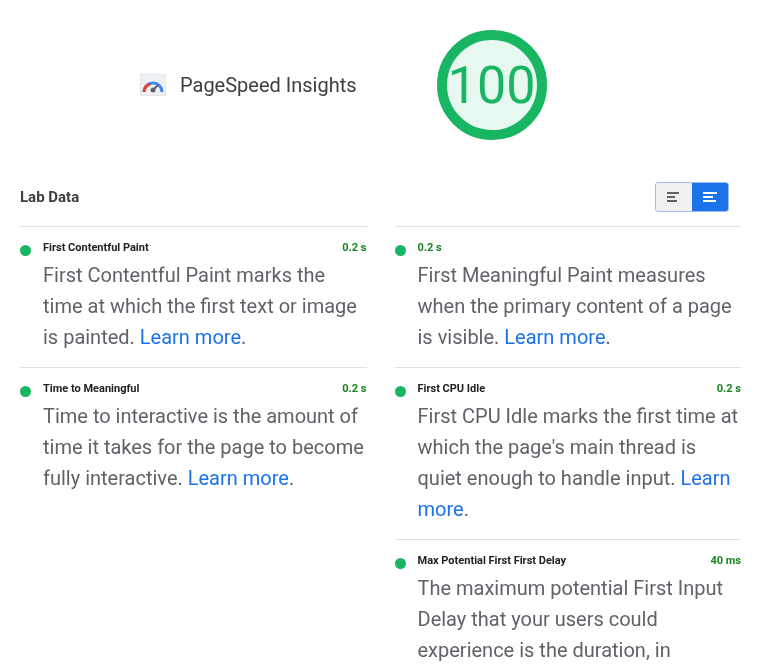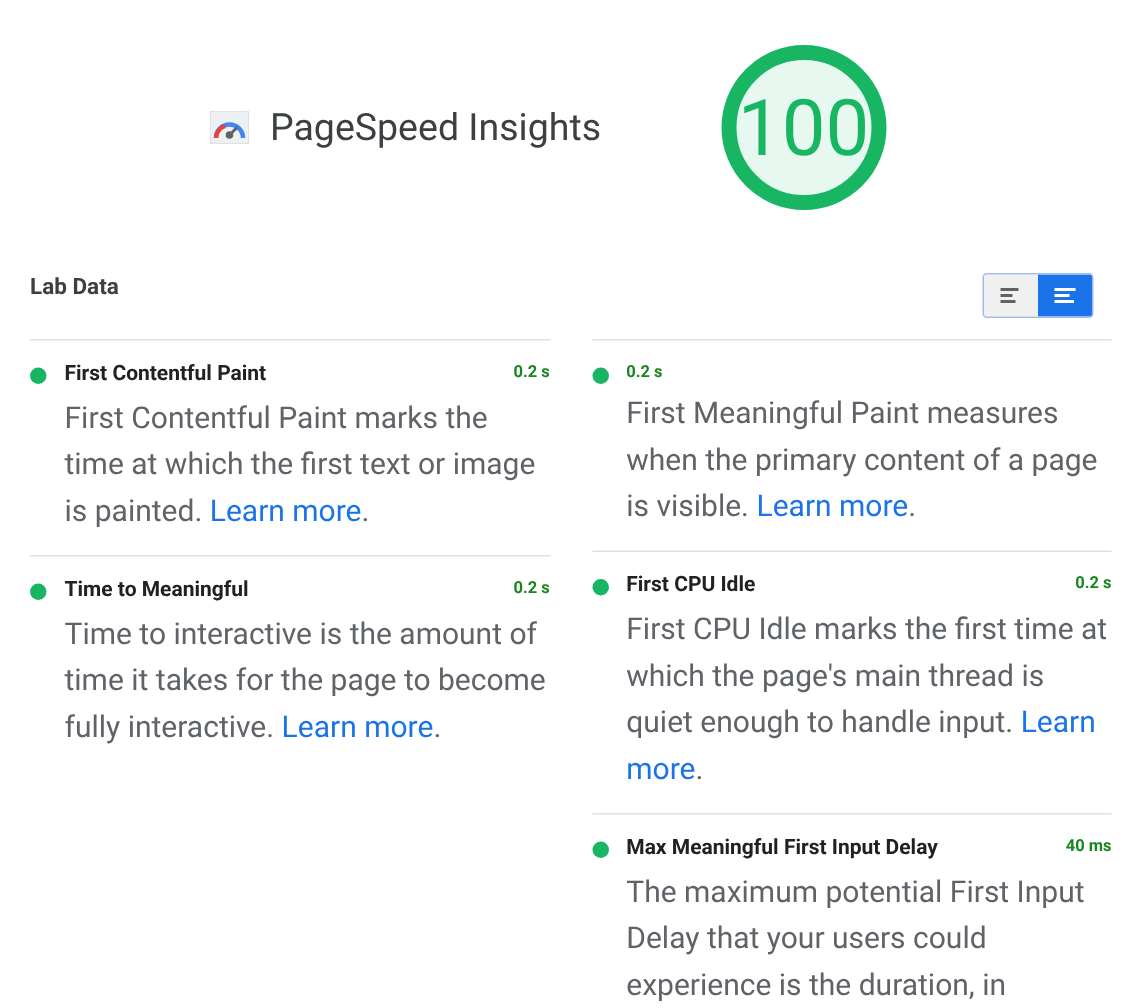--- a/index.html
+++ b/index.html
@@ -22,38 +22,39 @@
     display: flex;
     align-items: center;
     gap: 14px;
   }
   .brand-icon {
     width: 26px;
     height: 22px;
     position: relative;
   }
   .brand-title {
-    font-size: 25px;
+    font-size: 20px;
     color: #3c4043;
   }
   .score-ring {
     width: 110px;
     height: 110px;
     border-radius: 50%;
     border: 10px solid #18b663;
     background: #e6f8ef;
     display: flex;
     align-items: center;
     justify-content: center;
     font-size: 52px;
     color: #18b663;
     font-weight: 400;
   }
   .section-header {
     display: flex;
+    align-items: center;
     justify-content: space-between;
     margin: 12px 12px 14px 0;
   }
   .section-title {
     font-weight: 700;
     font-size: 15px;
     color: #3c4043;
   }
   .toggle-group {
     display: flex;
@@ -102,21 +103,21 @@
     flex: 1;
     min-width: 0;
   }
   .metric-head {
     display: flex;
     justify-content: space-between;
     gap: 10px;
   }
   .metric-title {
     font-weight: 700;
-    font-size: 14px;
+    font-size: 11px;
     color: #212121;
   }
   .metric-value {
     font-weight: 700;
     font-size: 11px;
     color: #18861f;
     white-space: nowrap;
   }
   .metric-desc {
     margin-top: 6px;
@@ -210,20 +211,20 @@
             <span class="metric-title">First CPU Idle</span>
             <span class="metric-value">0.2 s</span>
           </div>
           <div class="metric-desc"><span>First CPU Idle marks the first time at which the page's main thread is quiet enough to handle input. </span><span class="learn">Learn more</span><span>.</span></div>
         </div>
       </div>
       <div class="metric">
         <span class="dot"></span>
         <div class="metric-body">
           <div class="metric-head">
-            <span class="metric-title">Max Meaningful First Input Delay</span>
+            <span class="metric-title">Max Potential First First Delay</span>
             <span class="metric-value">40 ms</span>
           </div>
           <div class="metric-desc"><span>The maximum potential First Input Delay that your users could experience is the duration, in milliseconds, of the longest task. </span><span class="learn">Learn more</span><span>.</span></div>
         </div>
       </div>
     </div>
 </div>
 
 </body></html>

